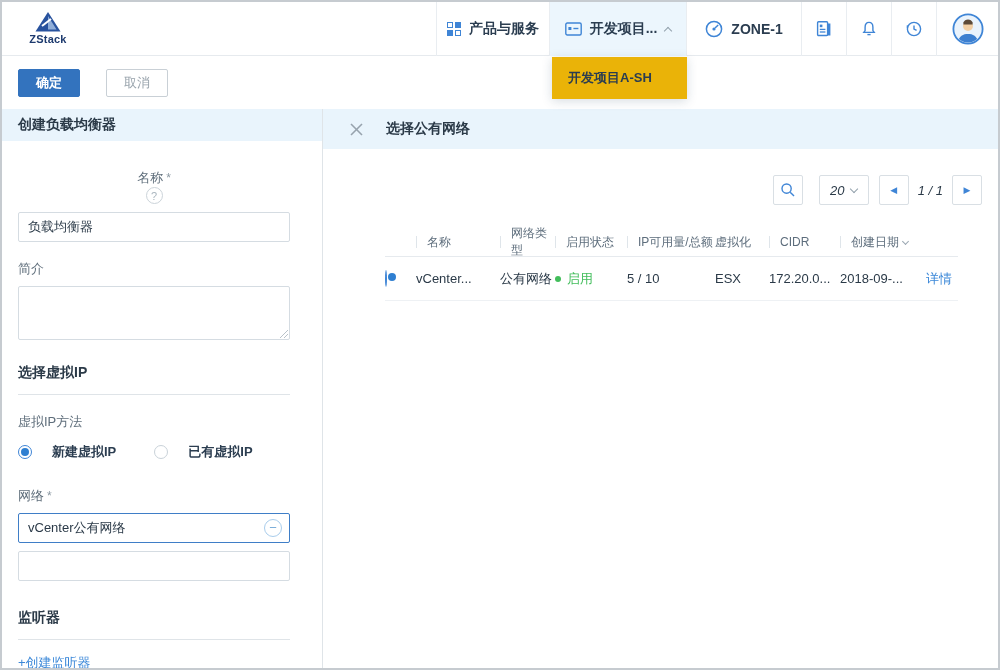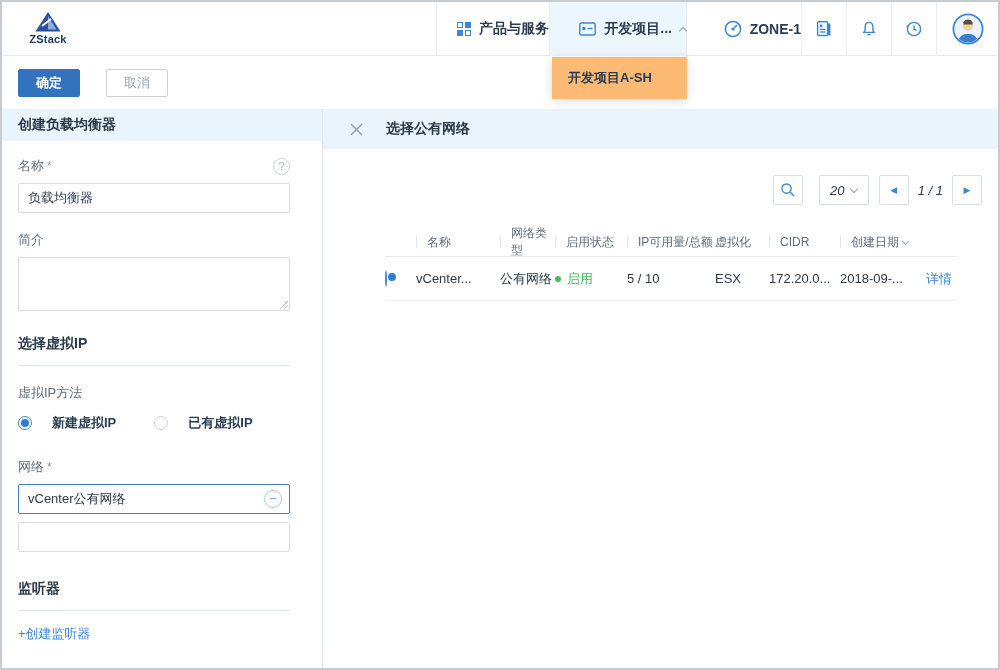--- a/index.html
+++ b/index.html
@@ -5,36 +5,36 @@
   * { margin:0; padding:0; box-sizing:border-box; }
   html,body { width:1000px; height:670px; }
   body { font-family:"Liberation Sans","DejaVu Sans",sans-serif; background:#fff; }
   .page { position:relative; width:1000px; height:670px; border:2px solid #c6cbd0; background:#fff; overflow:hidden; }
 
   
   .navbar { position:relative; height:54px; border-bottom:1px solid #e6eaee; background:#fff; display:flex; align-items:center; }
   .logo { display:flex; flex-direction:column; align-items:center; margin-left:20px; width:52px; }
   .logo-text { font-size:11px; font-weight:bold; color:#1d3a6e; letter-spacing:.2px; margin-top:1px; }
   .nav-right { position:absolute; right:0; top:0; height:54px; display:flex; align-items:stretch; }
-  .nav-item { display:flex; align-items:center; justify-content:flex-end; gap:8px; border-left:1px solid #e9edf1; font-size:14px; font-weight:600; color:#2b3d50; cursor:pointer; }
+  .nav-item { display:flex; align-items:center; justify-content:center; gap:8px; border-left:1px solid #e9edf1; font-size:14px; font-weight:600; color:#2b3d50; cursor:pointer; }
   .nav-item.products { width:113px; }
   .nav-item.project  { width:137px; background:#ecf6fd; }
   .nav-item.zone     { width:115px; }
   .nav-icon-cell { width:45px; display:flex; align-items:center; justify-content:center; border-left:1px solid #e9edf1; cursor:pointer; }
   .nav-avatar-cell { width:62px; display:flex; align-items:center; justify-content:center; border-left:1px solid #e9edf1; cursor:pointer; }
   .chev { display:inline-block; width:6px; height:6px; border-top:1.5px solid #93a1ac; border-right:1.5px solid #93a1ac; }
   .chev.up { transform:rotate(-45deg); margin-top:3px; }
   .chev.down { transform:rotate(135deg); margin-top:-3px; }
   .grid-ic { display:grid; grid-template-columns:6px 6px; grid-template-rows:6px 6px; gap:2px; }
   .grid-ic i { display:block; }
   .grid-ic i.o { border:1.5px solid #3f85d6; }
   .grid-ic i.f { background:#3f85d6; }
 
   
-  .dropdown { position:absolute; left:550px; top:55px; width:135px; background:#fdba74; box-shadow:0 2px 10px rgba(30,60,90,.18); z-index:30; }
+  .dropdown { position:absolute; left:550px; top:55px; width:135px; background:#eab308; box-shadow:0 2px 10px rgba(30,60,90,.18); z-index:30; }
   .dropdown-item { padding:12px 16px; font-size:13px; font-weight:600; color:#2b3d50; cursor:pointer; }
 
   
   .actions { height:53px; padding:13px 0 0 16px; background:#fff; display:flex; gap:26px; }
   .btn { height:28px; min-width:62px; font-size:13px; border-radius:2px; cursor:pointer; font-family:inherit; }
   .btn-primary { background:#3373be; color:#fff; border:1px solid #3373be; font-weight:600; }
   .btn-plain { background:#fff; color:#97a2ab; border:1px solid #c9d0d6; }
 
   
   .main { display:flex; height:559px; }
@@ -180,21 +180,21 @@
     <button class="btn btn-primary">确定</button>
     <button class="btn btn-plain">取消</button>
   </div>
 
   <div class="main">
 
     <div class="left-panel">
       <div class="panel-header">创建负载均衡器</div>
       <div class="lp-body">
 
-        <div class="lbl-row" style="margin-top:0;">
+        <div class="lbl-row" style="margin-top:12px;flex-direction:column;">
           <span class="lbl"><span>名称</span><span class="req">*</span></span>
           <span class="help-ic">?</span>
         </div>
         <input class="txt-input" style="margin-top: 8px;" value="负载均衡器">
 
         <div class="lbl" style="margin-top:18px;">简介</div>
         <div class="ta-wrap">
           <textarea class="txt-area" style=""></textarea>
           <span class="ta-grip"></span>
         </div>

